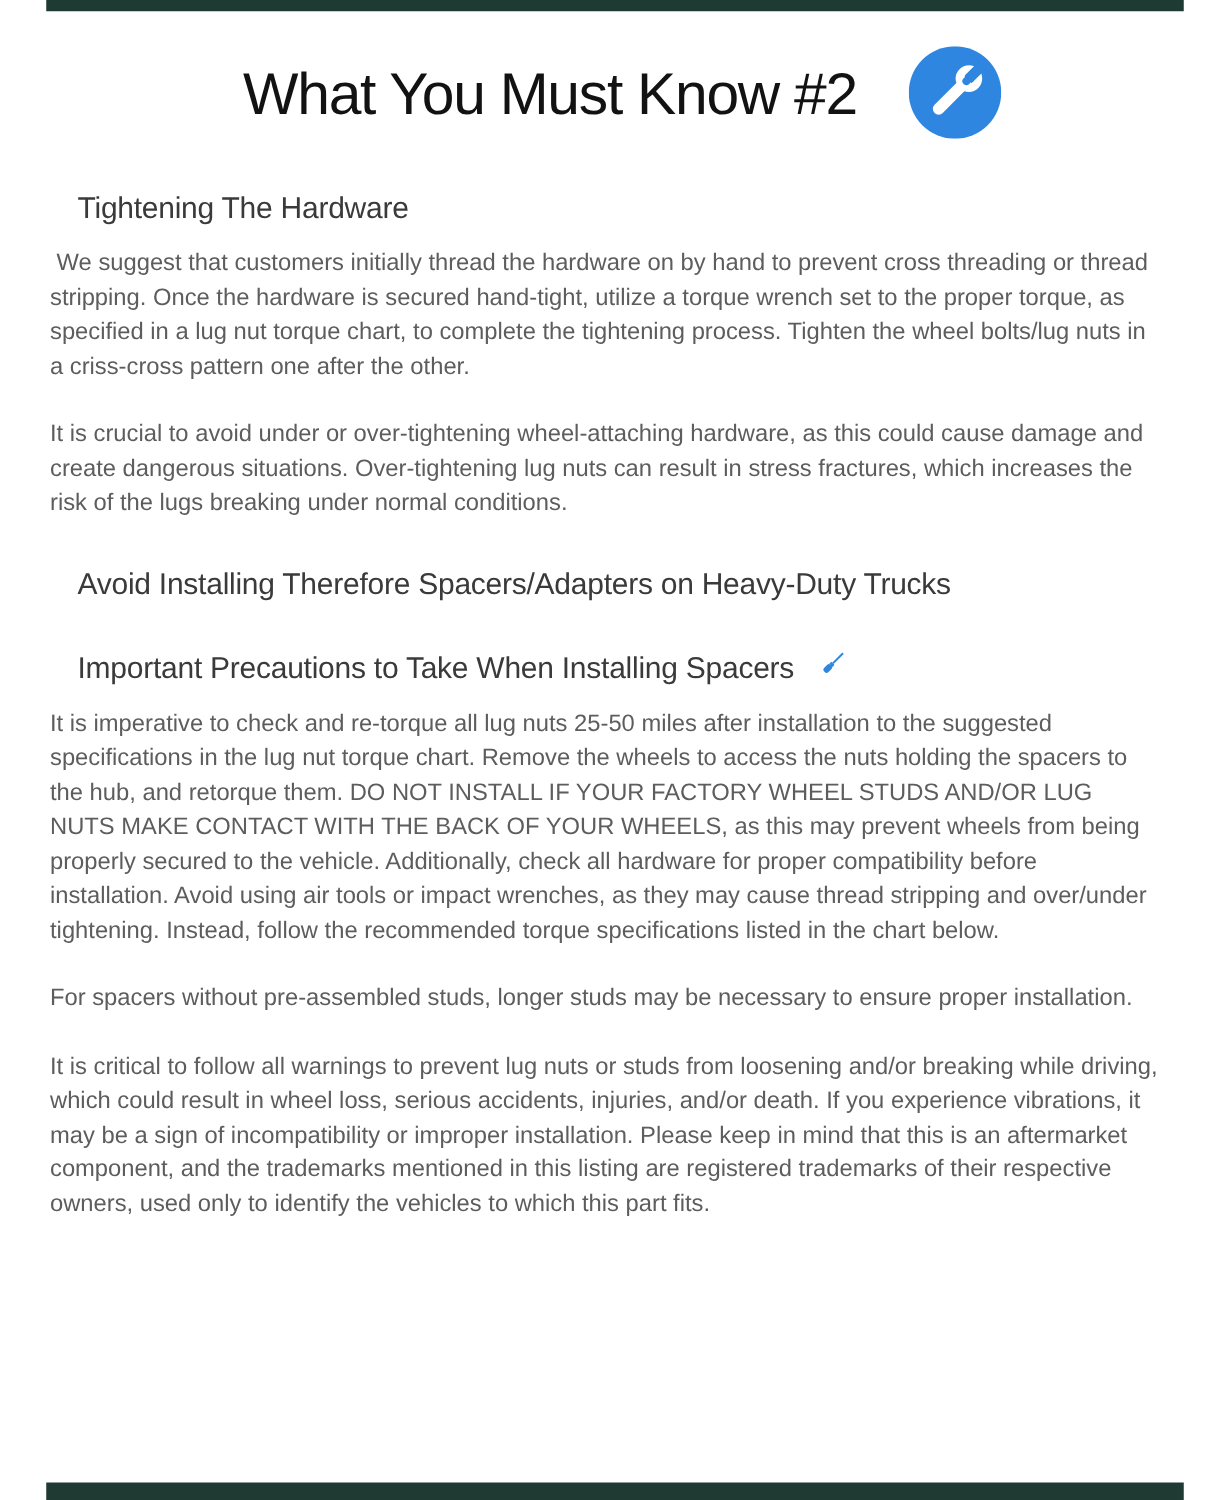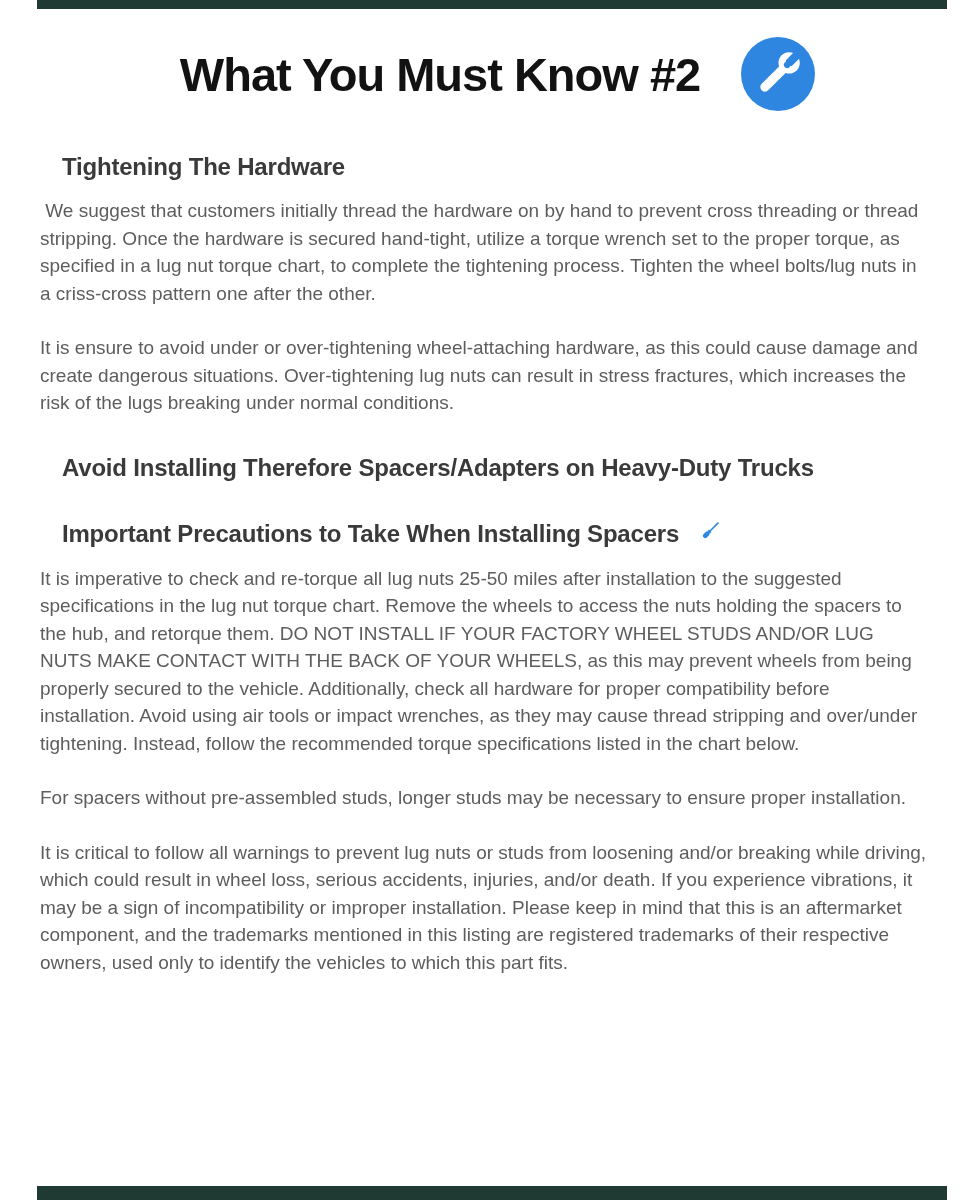--- a/index.html
+++ b/index.html
@@ -28,41 +28,41 @@
     margin-top: 34px;
     height: 80px;
     display: flex;
     align-items: center;
     justify-content: center;
     gap: 26px;
   }
   h1.page-title {
     margin: 15px;
     font-size: 47px;
-    font-weight: 700;
+    font-weight: 400;
     letter-spacing: -1px;
     color: #121212;
     white-space: nowrap;
   }
   .badge {
     width: 74px;
     height: 74px;
     display: inline-block;
     flex: 0 0 auto;
   }
   .badge svg { display: block; }
 
   .content {
     padding: 0 40px;
   }
   h2.section-heading {
     margin: 36px 0 15px 22px;
     font-size: 24px;
     line-height: 30px;
-    font-weight: 700;
+    font-weight: 400;
     letter-spacing: -0.2px;
     color: #3a3a3a;
     display: flex;
     align-items: center;
   }
   h2.section-heading .heading-text { white-space: pre-wrap; }
   .content section:first-child h2.section-heading { margin-top: 38px; }
   p.body-text {
     margin: 0 12px 27px 0;
     font-size: 19px;
@@ -98,21 +98,21 @@
     </span>
   </header>
 
   <main class="content">
 
     <section>
       <h2 class="section-heading">
         <span class="heading-text">Tightening The Hardware</span>
       </h2>
       <p class="body-text">&nbsp;We suggest that customers initially thread the hardware on by hand to prevent cross threading or thread stripping. Once the hardware is secured hand-tight, utilize a torque wrench set to the proper torque, as specified in a lug nut torque chart, to complete the tightening process. Tighten the wheel bolts/lug nuts in a criss-cross pattern one after the other.</p>
-      <p class="body-text">It is ensure to avoid under or over-tightening wheel-attaching hardware, as this could cause damage and create dangerous situations. Over-tightening lug nuts can result in stress fractures, which increases the risk of the lugs breaking under normal conditions.</p>
+      <p class="body-text">It is crucial to avoid under or over-tightening wheel-attaching hardware, as this could cause damage and create dangerous situations. Over-tightening lug nuts can result in stress fractures, which increases the risk of the lugs breaking under normal conditions.</p>
     </section>
 
     <section>
       <h2 class="section-heading">
         <span class="heading-text">Avoid Installing Therefore Spacers/Adapters on Heavy-Duty Trucks</span>
       </h2>
     </section>
 
     <section>
       <h2 class="section-heading">

